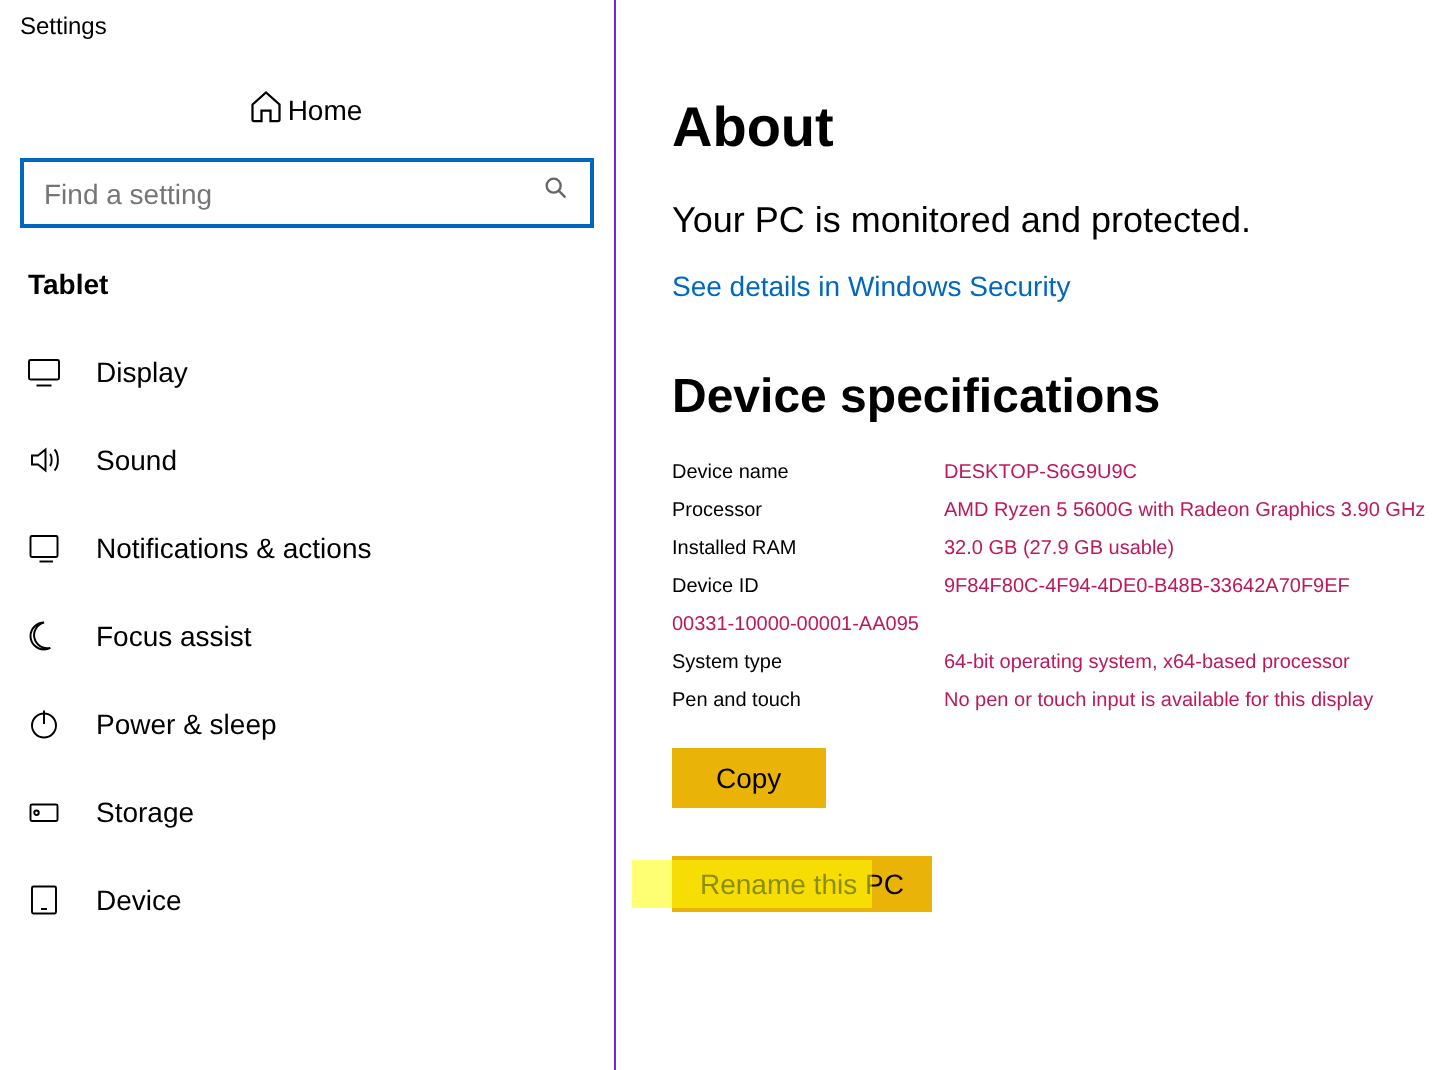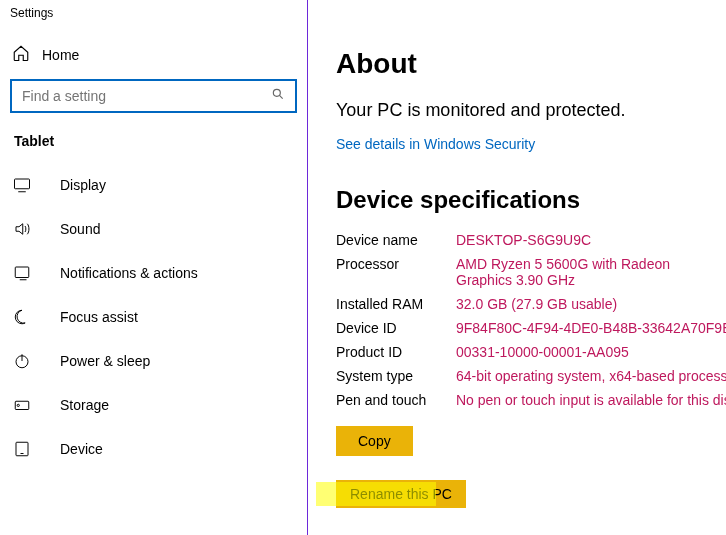--- a/index.html
+++ b/index.html
@@ -1,36 +1,36 @@
 <!DOCTYPE html>
 <html><head>
 <meta charset="utf-8">
 <style>
 * { margin: 0; padding: 0; box-sizing: border-box; font-family: "Segoe UI", -apple-system, sans-serif; }
 body { width: 726px; height: 535px; background: #fff; display: flex; overflow: hidden; color: #000; }
 .sidebar { width: 308px; height: 100%; background: #fff; border-right: 1px solid #6d28d9; display: flex; flex-direction: column; }
 .settings-title { font-size: 12px; padding: 6px 10px 4px; color: #000; }
-.home-row { display: flex; align-items: center; padding: 14px 14px 14px 12px; gap: 12px; margin-top: 6px; }
+.home-row { display: flex; align-items: center; padding: 14px 14px 14px 12px; gap: 2px; margin-top: 6px; justify-content: center; }
 .home-row svg { width: 18px; height: 18px; }
 .home-row span { font-size: 14px; }
 .search-wrap { padding: 0 10px 10px 10px; }
 .search-box { border: 2px solid #0067c0; display: flex; align-items: center; padding: 6px 10px; }
 .search-box input { border: none; outline: none; flex: 1; font-size: 14px; color: #666; background: transparent; }
 .search-box svg { width: 14px; height: 14px; }
 .system-label { font-size: 14px; font-weight: 600; padding: 10px 14px 14px; }
 .nav-list { display: flex; flex-direction: column; }
-.nav-item { display: flex; align-items: center; gap: 28px; padding: 12px 14px 12px 12px; font-size: 14px; cursor: pointer; }
+.nav-item { display: flex; align-items: center; gap: 16px; padding: 12px 14px 12px 12px; font-size: 14px; cursor: pointer; }
 .nav-item .icon { width: 20px; height: 20px; display: flex; align-items: center; justify-content: center; color: #000; }
 .nav-item .icon svg { width: 18px; height: 18px; }
 .main { flex: 1; padding: 48px 0 0 28px; overflow: hidden; }
 .main h1 { font-size: 28px; font-weight: 600; margin-bottom: 20px; }
 .protected { font-size: 18px; margin-bottom: 14px; }
 .link { color: #0067c0; font-size: 14px; cursor: pointer; display: inline-block; margin-bottom: 34px; }
 .section-title { font-size: 24px; font-weight: 600; margin-bottom: 18px; }
-.spec-row { display: flex; font-size: 14px; margin-bottom: 8px; align-items: flex-start; }
+.spec-row { display: flex; font-size: 10px; margin-bottom: 8px; align-items: flex-start; gap: 16px; }
 .spec-label { width: 120px; flex-shrink: 0; }
 .spec-value { color: #be185d; flex: 1; white-space: nowrap; overflow: hidden; }
 .btn { display: inline-block; background: #eab308; border: none; padding: 7px 22px; font-size: 14px; cursor: pointer; margin-top: 10px; text-align: right; }
 .rename-btn { margin-top: 24px; padding: 6px 14px; position: relative; }
 .highlight { position: absolute; left: -20px; right: 30px; top: 2px; bottom: 2px; background: rgba(255,255,0,0.55); pointer-events: none; }
 </style>
 </head>
 <body>
 
 <div class="sidebar">
@@ -143,21 +143,20 @@
   </div>
   <div class="spec-row">
     <div class="spec-label">Installed RAM</div>
     <div class="spec-value">32.0 GB (27.9 GB usable)</div>
   </div>
   <div class="spec-row">
     <div class="spec-label">Device ID</div>
     <div class="spec-value">9F84F80C-4F94-4DE0-B48B-33642A70F9EF</div>
   </div>
   <div class="spec-row">
-    <div class="spec-label">Product ID</div>
     <div class="spec-value">00331-10000-00001-AA095</div>
   </div>
   <div class="spec-row">
     <div class="spec-label">System type</div>
     <div class="spec-value">64-bit operating system, x64-based processor</div>
   </div>
   <div class="spec-row">
     <div class="spec-label">Pen and touch</div>
     <div class="spec-value">No pen or touch input is available for this display</div>
   </div>

